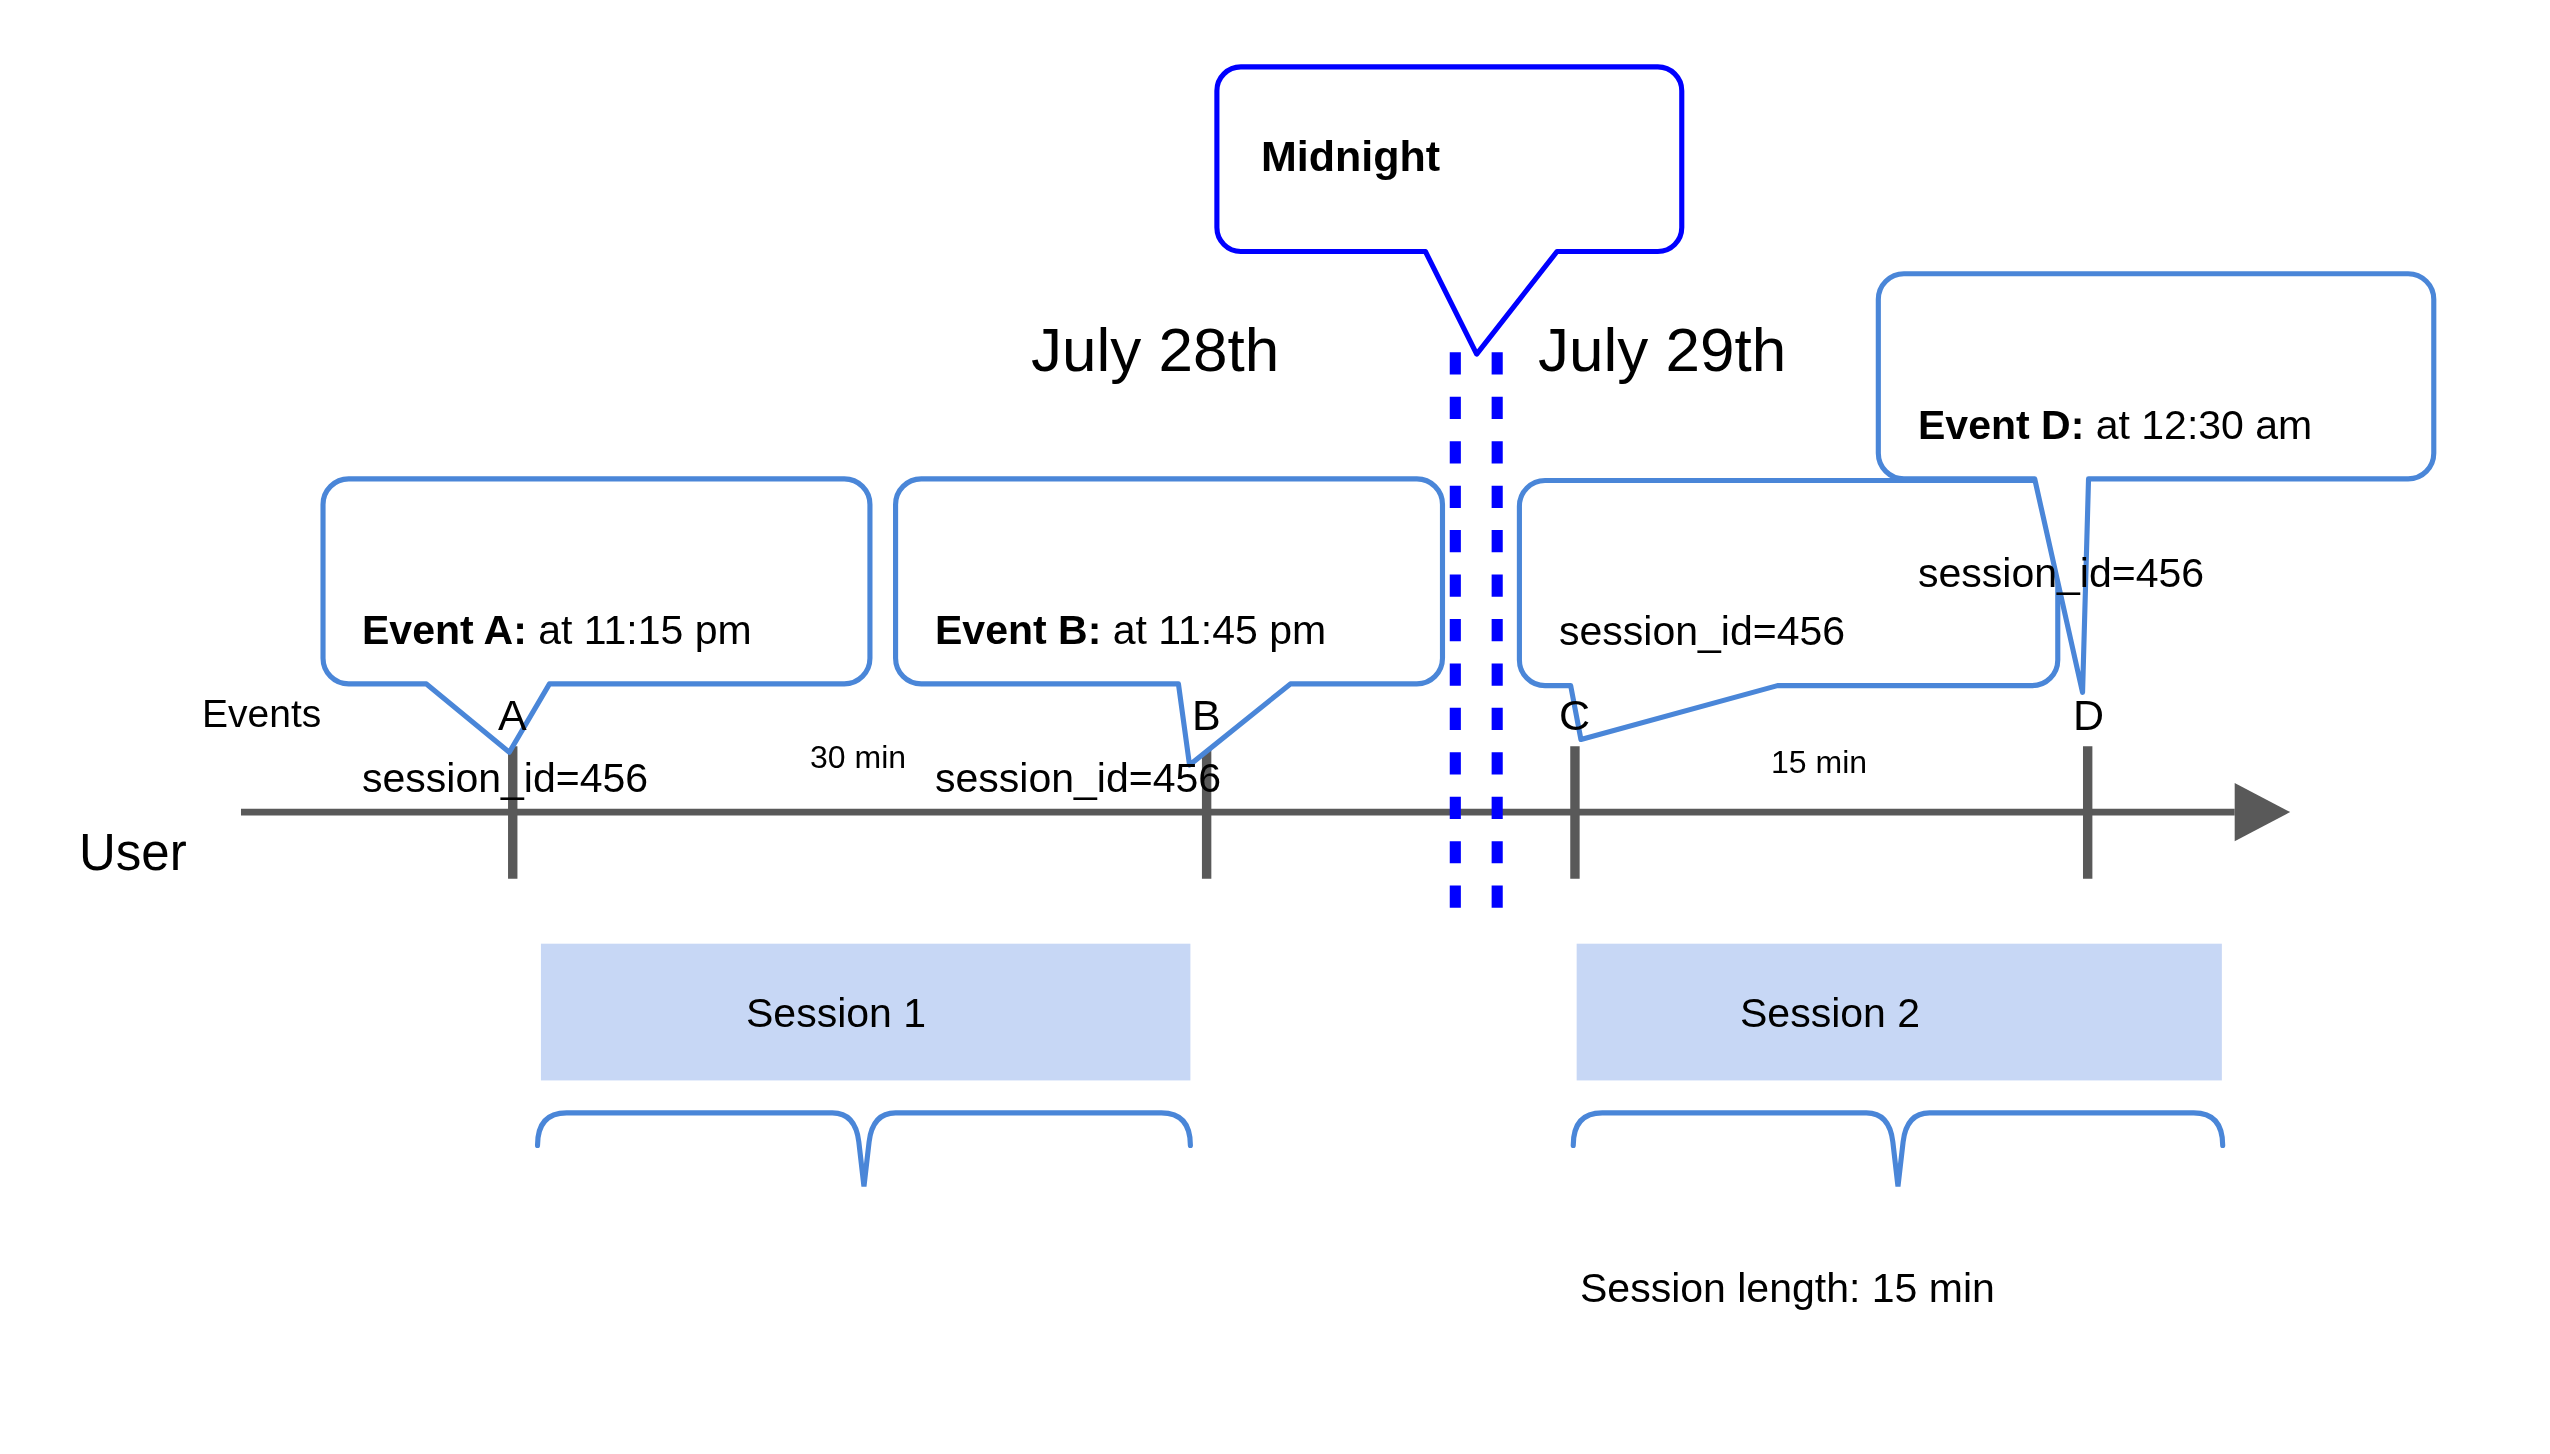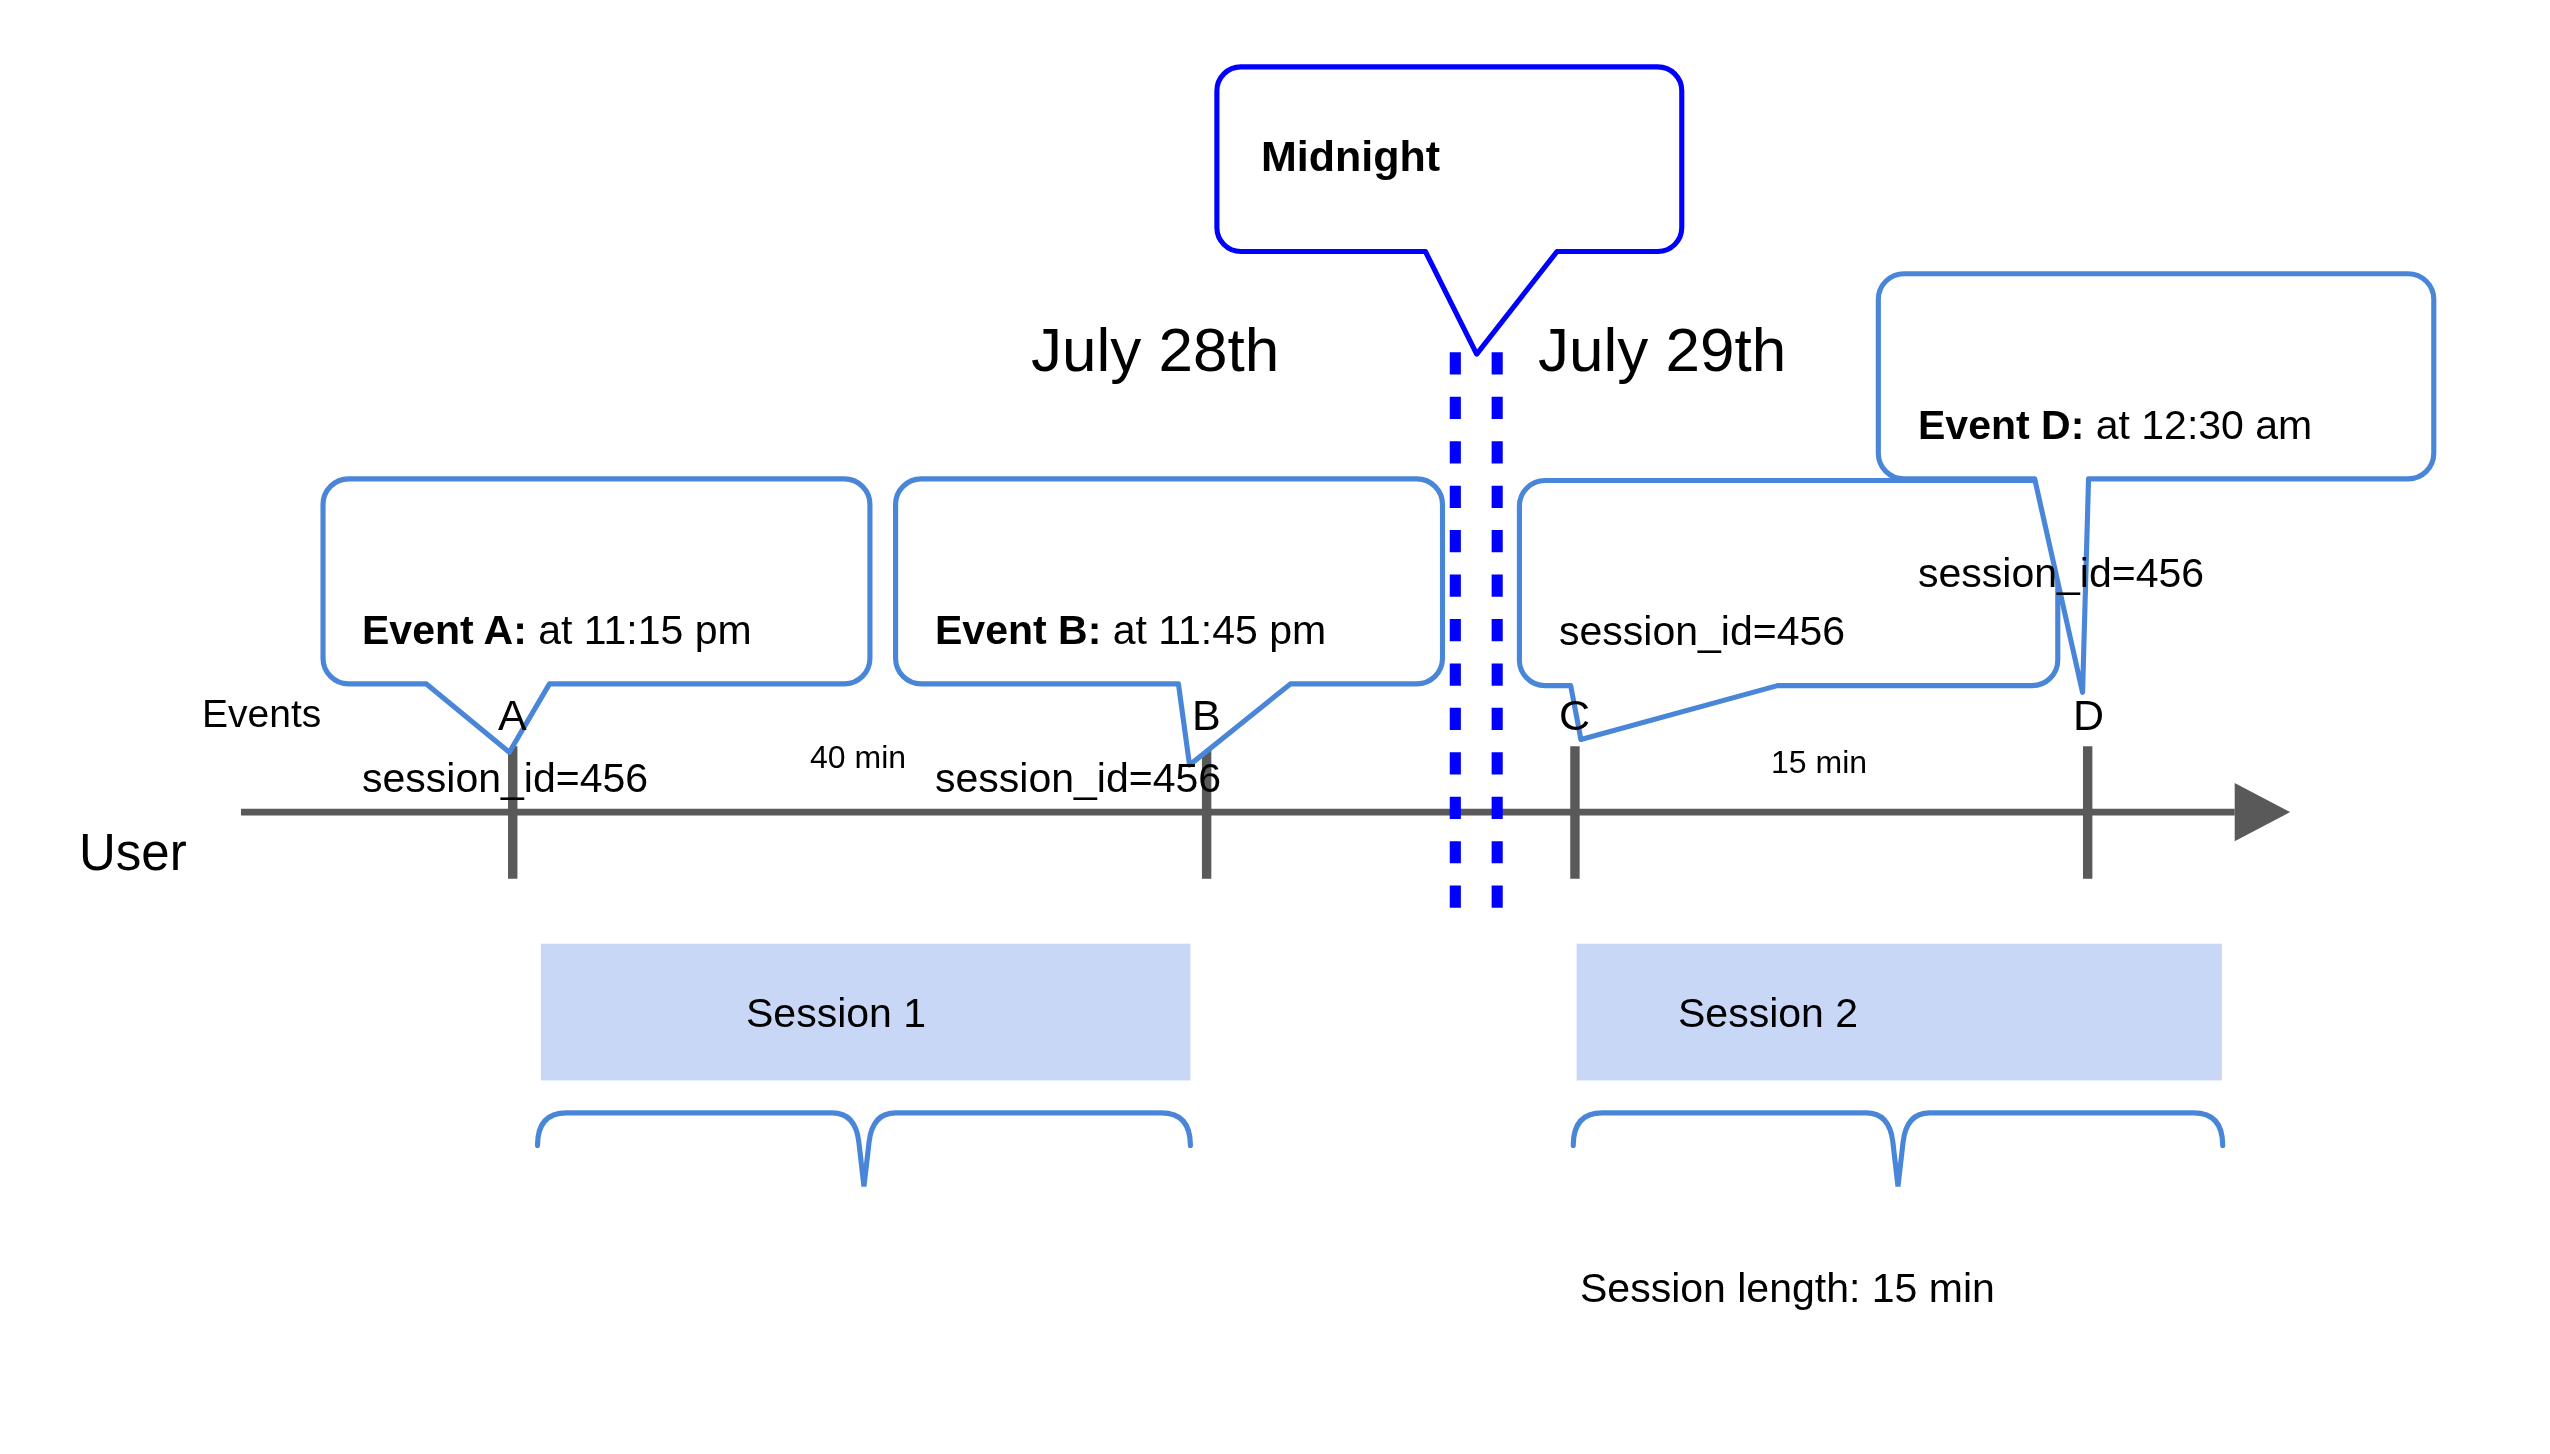--- a/index.html
+++ b/index.html
@@ -81,22 +81,22 @@
   </div>
 
   <div class="txt events-lbl" style="left:202px;top:692px;">Events</div>
   <div class="txt user-lbl" style="left:79px;top:823px;">User</div>
 
   <div class="txt marker-lbl" style="left:498px;top:691px;">A</div>
   <div class="txt marker-lbl" style="left:1192px;top:691px;">B</div>
   <div class="txt marker-lbl" style="left:1559px;top:691px;">C</div>
   <div class="txt marker-lbl" style="left:2073px;top:691px;">D</div>
 
-  <div class="txt dur-lbl" style="left:810px;top:739px;">40 min</div>
+  <div class="txt dur-lbl" style="left:810px;top:739px;">30 min</div>
   <div class="txt dur-lbl" style="left:1771px;top:744px;">15 min</div>
 
   <div class="txt session-lbl" style="left:746px;top:990px;">Session 1</div>
-  <div class="txt session-lbl" style="left:1678px;top:990px;">Session 2</div>
+  <div class="txt session-lbl" style="left:1740px;top:990px;">Session 2</div>
 
   <div class="txt slen-lbl" style="left:1580px;top:1265px;">Session length: 15 min</div>
 
 </div>
 
 
 </body></html>

